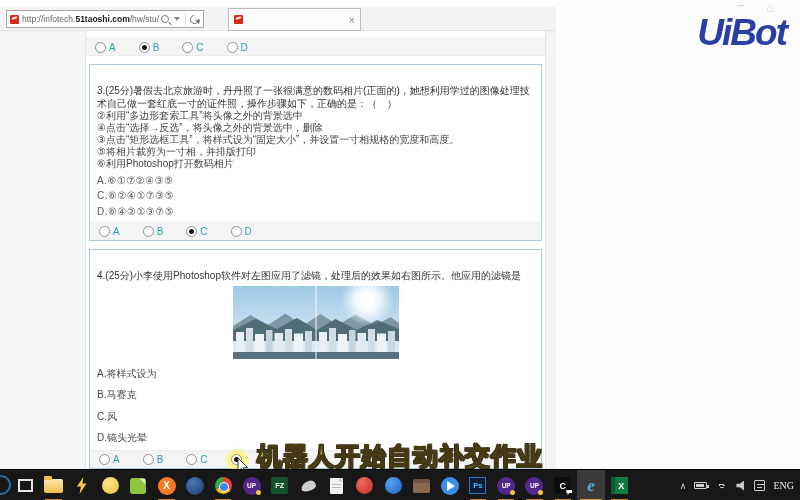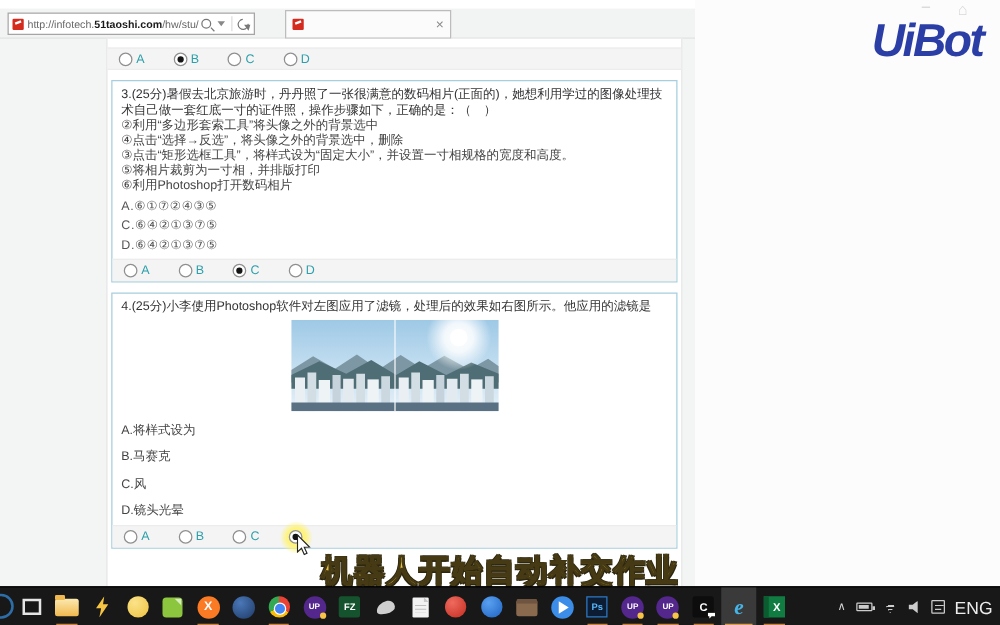--- a/index.html
+++ b/index.html
@@ -30,21 +30,21 @@
   .home-faint{position:absolute;right:26px;top:0px;font-size:13px;color:#d8d8d8;}
   .dash-faint{position:absolute;right:56px;top:-2px;font-size:12px;color:#cfcfcf;}
 
   
   .page{position:absolute;left:85px;top:31px;width:461px;height:438px;background:#fff;border-left:1px solid #e3e3e3;border-right:1px solid #e3e3e3;}
   .ans-strip{margin-top:7px;height:18px;background:#f4f4f4;border-top:1px solid #ececec;border-bottom:1px solid #ececec;display:flex;align-items:center;padding-left:9px;gap:23px;}
   .opt{display:flex;align-items:center;gap:3px;}
   .rd{width:11px;height:11px;border:1px solid #8f8f8f;border-radius:50%;background:#fff;position:relative;display:inline-block;}
   .rd.sel::after{content:"";position:absolute;left:2px;top:2px;right:2px;bottom:2px;border-radius:50%;background:#151515;}
   .rl{color:#2b9fab;font-size:10px;}
-  .qbox{margin:8px 3px 0 3px;border:1px solid #a6cede;background:#fff;padding:5px 7px 0 7px;}
+  .qbox{margin:8px 3px 0 3px;border:1px solid #a6cede;background:#fff;padding:20px 7px 0 7px;}
   .qh{font-size:10px;line-height:12.5px;color:#333;}
   .qs{font-size:10px;line-height:12px;color:#444;}
   .qc{font-size:10px;color:#555;margin-top:4.5px;letter-spacing:.5px;}
   .qfooter{margin:5px -7px 0 -7px;height:18px;background:#f4f4f4;border-top:1px solid #ececec;display:flex;align-items:center;padding-left:9px;gap:23px;}
   .imgwrap{margin:4px 0 2px 136px;width:166px;height:73px;position:relative;}
   .q4c{font-size:10px;color:#444;margin-top:7.5px;}
   .dwrap{position:relative;display:flex;align-items:center;gap:3px;}
   .glow{position:absolute;left:-7px;top:-7px;width:26px;height:26px;border-radius:50%;
         background:radial-gradient(circle,rgba(255,243,120,.95) 0 40%,rgba(255,243,120,0) 72%);pointer-events:none;}
   .cursor{position:absolute;left:6px;top:4px;pointer-events:none;}
@@ -93,21 +93,21 @@
   .i-ie{font-size:17px;font-weight:bold;font-style:italic;color:#47b4e8;font-family:"Liberation Serif","DejaVu Serif",serif;line-height:1;}
   .i-excel{width:17px;height:17px;background:#107c41;border-left:4px solid #0b5c30;color:#fff;font-size:9px;font-weight:bold;display:flex;align-items:center;justify-content:center;}
   .tray{position:absolute;right:6px;top:0;height:31px;display:flex;align-items:center;gap:8px;}
   .chev{color:#d8d8d8;font-size:9px;}
   .batt{width:13px;height:7px;border:1px solid #ccc;border-radius:1px;position:relative;}
   .batt::before{content:"";position:absolute;left:1px;top:1px;bottom:1px;width:8px;background:#ccc;}
   .batt::after{content:"";position:absolute;right:-3px;top:1.5px;width:2px;height:3px;background:#ccc;}
   .wifi{width:13px;height:10px;background:radial-gradient(circle at 50% 100%,#ccc 0 1.5px,transparent 1.5px 3px,#ccc 3px 4.2px,transparent 4.2px 5.8px,#ccc 5.8px 7px,transparent 7px);clip-path:polygon(50% 100%,5% 0,95% 0);}
   .spk{width:10px;height:10px;background:#ccc;clip-path:polygon(0 32%,35% 32%,75% 0,75% 100%,35% 68%,0 68%);}
   .panel{width:11px;height:11px;border:1px solid #ccc;border-radius:1px;background:linear-gradient(#ccc 1px,transparent 1px) 2px 3px/7px 3px no-repeat,linear-gradient(#ccc 1px,transparent 1px) 2px 6px/5px 3px no-repeat;}
-  .eng{color:#ededed;font-size:14px;}
+  .eng{color:#ededed;font-size:10px;font-family:Liberation Serif, serif;}
 </style>
 </head>
 <body>
 
 <div class="screen">
 
   <div class="top-strip"></div>
   <div class="chrome">
     <div class="addr">
       <span class="fav"></span>
@@ -146,21 +146,21 @@
     </div>
 
     <div class="qbox">
       <div class="qh">3.(25分)暑假去北京旅游时，丹丹照了一张很满意的数码相片(正面的)，她想利用学过的图像处理技术自己做一套红底一寸的证件照，操作步骤如下，正确的是：（　）</div>
       <div class="qs">②利用“多边形套索工具”将头像之外的背景选中</div>
       <div class="qs">④点击“选择→反选”，将头像之外的背景选中，删除</div>
       <div class="qs">③点击“矩形选框工具”，将样式设为“固定大小”，并设置一寸相规格的宽度和高度。</div>
       <div class="qs">⑤将相片裁剪为一寸相，并排版打印</div>
       <div class="qs">⑥利用Photoshop打开数码相片</div>
       <div class="qc">A.⑥①⑦②④③⑤</div>
-      <div class="qc">C.⑥④②①③⑦⑤</div>
+      <div class="qc">C.⑥②④①⑦③⑤</div>
       <div class="qc">D.⑥④②①③⑦⑤</div>
       <div class="qfooter">
         <span class="opt">
             <span class="rd"></span>
             <span class="rl">A</span>
           </span>
         <span class="opt">
             <span class="rd"></span>
             <span class="rl">B</span>
           </span>

